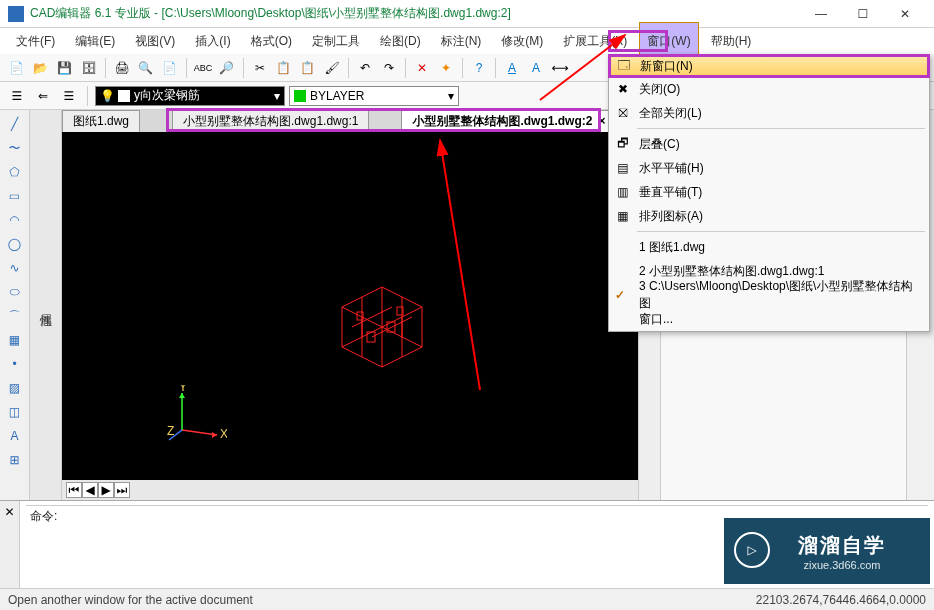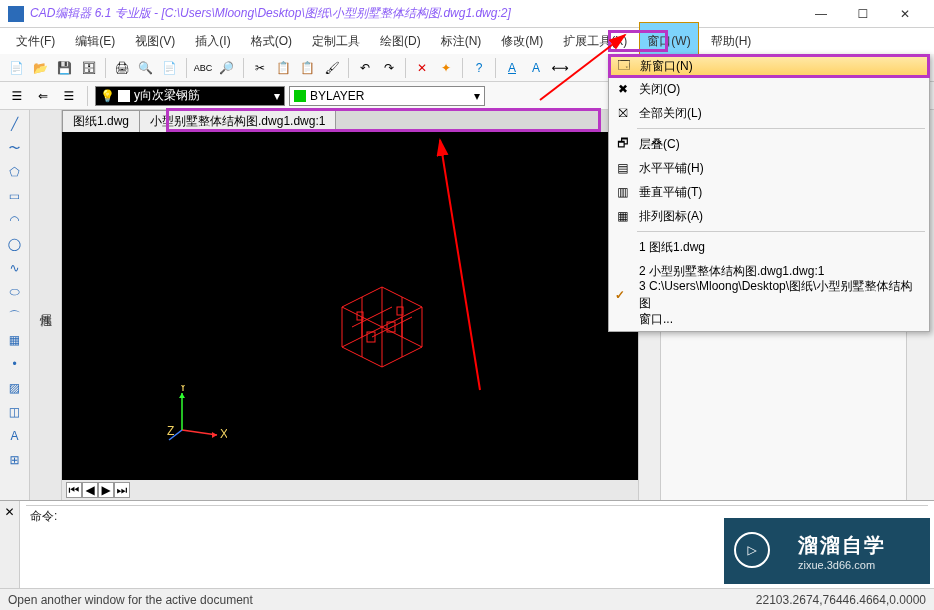--- a/index.html
+++ b/index.html
@@ -1,47 +1,47 @@
 <!DOCTYPE html>
 <html><head>
 <meta charset="utf-8">
 <style>
   * { box-sizing: border-box; margin: 0; padding: 0; font-family: "Microsoft YaHei", Arial, sans-serif; font-size: 12px; }
   body { width: 934px; height: 610px; overflow: hidden; background: #f0f0f0; position: relative; }
 
   .titlebar { height: 28px; background: #fff; display: flex; align-items: center; padding: 0 8px; border-bottom: 1px solid #d0d0d0; }
   .titlebar .app-icon { width: 16px; height: 16px; background: #2b6bb8; margin-right: 6px; }
-  .titlebar .title { flex: 1; color: #8b5cf6; font-style: italic; }
+  .titlebar .title { flex: 1; color: #15803d; }
   .winbtns { display: flex; gap: 0; }
   .winbtn { width: 42px; height: 28px; display: flex; align-items: center; justify-content: center; color: #333; }
 
   .menubar { height: 26px; background: #fff; display: flex; align-items: center; padding: 0 8px; gap: 4px; position: relative; }
   .menuitem { padding: 3px 8px; color: #333; cursor: default; }
-  .menuitem.active { background: #7dd3fc; border: 1px solid #c98e00; padding: 10px 7px; }
+  .menuitem.active { background: #c4b5fd; border: 1px solid #c98e00; padding: 10px 7px; }
   .menu-highlight { position: absolute; left: 608px; top: 2px; width: 60px; height: 22px; border: 3px solid #b837c4; pointer-events: none; }
 
   .toolbar-row { height: 28px; background: #f8f8f8; border-bottom: 1px solid #d0d0d0; display: flex; align-items: center; padding: 0 6px; gap: 2px; }
   .tbtn { width: 22px; height: 22px; display: flex; align-items: center; justify-content: center; border: 1px solid transparent; }
   .tbsep { width: 1px; height: 20px; background: #ccc; margin: 0 3px; }
 
   .layer-row { height: 28px; background: #f8f8f8; border-bottom: 1px solid #d0d0d0; display: flex; align-items: center; padding: 0 6px; gap: 4px; }
   .layer-combo { height: 20px; border: 1px solid #888; background: #fff; display: flex; align-items: center; padding: 0 4px; font-size: 11px; }
   .layer-combo.dark { background: #000; color: #fff; }
   .layer-combo .swatch { width: 12px; height: 12px; margin-right: 4px; }
 
   .tabs-highlight { position: absolute; left: 166px; top: 108px; width: 435px; height: 24px; border: 3px solid #b837c4; pointer-events: none; z-index: 50; }
 
   .workarea { position: absolute; top: 110px; left: 0; right: 0; bottom: 110px; display: flex; }
   .ltoolbar { width: 30px; background: #f0f0f0; border-right: 1px solid #ccc; display: flex; flex-direction: column; align-items: center; gap: 4px; padding: 4px 0; }
   .ltoolbar .lbtn { width: 20px; height: 20px; display: flex; align-items: center; justify-content: center; color: #2b6bb8; }
 
   .prop-panel { width: 32px; background: #e8e8e8; border-right: 1px solid #ccc; display: flex; align-items: center; justify-content: center; writing-mode: vertical-rl; color: #333; font-size: 12px; }
 
   .canvas-wrap { flex: 1; display: flex; flex-direction: column; background: #000; position: relative; }
-  .doc-tabs { height: 22px; background: #d8d8d8; display: flex; align-items: flex-end; }
+  .doc-tabs { height: 22px; background: #d8d8d8; display: flex; align-items: flex-end; gap: 33px; }
   .doc-tab { padding: 2px 10px; background: #eee; border: 1px solid #999; border-bottom: none; margin-right: -1px; font-size: 11px; }
   .doc-tab.active { background: #fff; font-weight: bold; }
   .doc-tab .closex { margin-left: 6px; font-weight: bold; }
 
   .canvas { flex: 1; position: relative; background: #000; overflow: hidden; }
   .model-graphic { position: absolute; left: 260px; top: 135px; width: 120px; height: 110px; }
   .axis-widget { position: absolute; left: 105px; bottom: 35px; width: 60px; height: 60px; }
   .layout-tabs { height: 20px; background: #e8e8e8; display: flex; align-items: center; padding: 0 4px; gap: 0; font-size: 11px; }
   .layout-tab { padding: 1px 8px; border: 1px solid #999; background: #fff; margin-top: 40px; }
   .layout-nav { width: 16px; text-align: center; border: 1px solid #999; background: #fff; }
@@ -147,21 +147,21 @@
   <div class="tbtn">☰</div>
   <div class="tbtn">⇐</div>
   <div class="tbtn">☰</div>
   <div class="tbsep"></div>
   <div class="layer-combo dark" style="width:190px">
     <span style="color:#ffd040">💡</span>&nbsp;
     <span class="swatch" style="background:#fff"></span>
     <span>y向次梁钢筋</span>
     <span style="margin-left:auto">▾</span>
   </div>
-  <div class="layer-combo" style="width:196px">
+  <div class="layer-combo" style="width:170px">
     <span class="swatch" style="background:#0c0"></span>
     <span>BYLAYER</span>
     <span style="margin-left:auto">▾</span>
   </div>
 </div>
 
 <div class="workarea">
   <div class="ltoolbar">
     <div class="lbtn">╱</div>
     <div class="lbtn">〜</div>
@@ -181,20 +181,23 @@
   </div>
 
   <div class="prop-panel">
     <span>属性</span>
   </div>
 
   <div class="canvas-wrap">
     <div class="doc-tabs">
       <div class="doc-tab"><span>图纸1.dwg</span></div>
       <div class="doc-tab"><span>小型别墅整体结构图.dwg1.dwg:1</span></div>
+      <div class="doc-tab active">
+        <span>小型别墅整体结构图.dwg1.dwg:2</span><span class="closex">×</span>
+      </div>
     </div>
     <div class="canvas">
       <svg class="model-graphic" viewBox="0 0 120 110">
         <g stroke="#ff2020" stroke-width="1" fill="none">
           <polygon points="20,40 60,20 100,40 60,60"></polygon>
           <polygon points="20,80 60,60 100,80 60,100"></polygon>
           <line x1="20" y1="40" x2="20" y2="80"></line>
           <line x1="60" y1="20" x2="60" y2="60"></line>
           <line x1="100" y1="40" x2="100" y2="80"></line>
           <line x1="60" y1="60" x2="60" y2="100"></line>
@@ -320,21 +323,21 @@
 </div>
 
 <div class="statusbar">
   <span>Open another window for the active document</span>
   <span class="sp"></span>
   <span>22103.2674,76446.4664,0.0000</span>
 </div>
 
 <div class="watermark">
   <div class="play">▷</div>
-  <div style="margin-left:30px;">
+  <div style="margin-left:30px;text-align:center">
     <div class="big">溜溜自学</div>
     <div class="small">zixue.3d66.com</div>
   </div>
 </div>
 
 <svg class="arrow-svg" width="934" height="610">
   <defs>
     <marker id="ah" markerWidth="10" markerHeight="10" refX="8" refY="3" orient="auto">
       <path d="M0,0 L0,6 L9,3 z" fill="#ff0000"></path>
     </marker>

